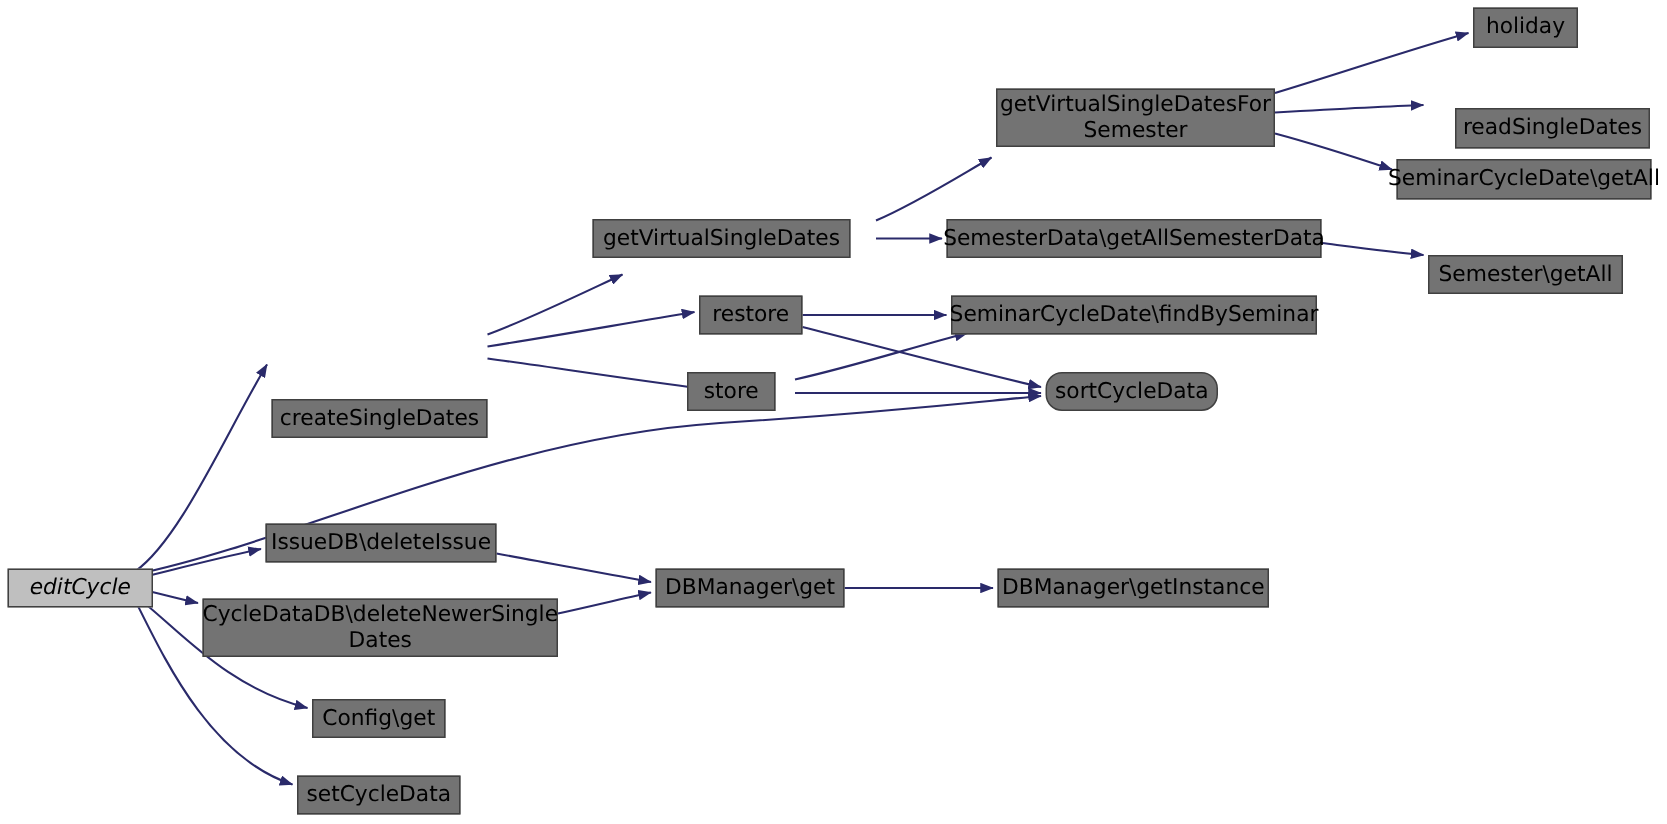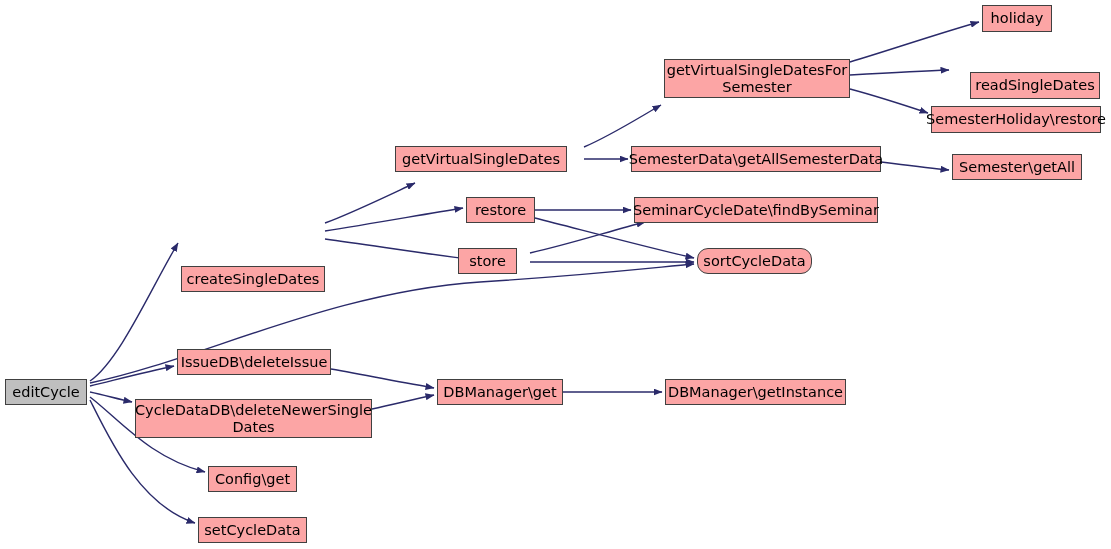--- a/index.html
+++ b/index.html
@@ -24,21 +24,21 @@
     height: 549px;
     pointer-events: none;
   }
   .node {
     position: absolute;
     box-sizing: border-box;
     display: flex;
     align-items: center;
     justify-content: center;
     text-align: center;
-    background: #fca5a5;
+    background: #737373;
     border: 1px solid #404040;
     color: #000000;
     font-size: 14.5px;
     line-height: 17px;
     letter-spacing: 0px;
     white-space: pre-line;
     padding: 0 4px;
   }
   .node.highlight {
     background: #bfbfbf;
@@ -74,30 +74,30 @@
         <path d="M 535,210 L 631,210" fill="none" stroke="#2a2a6a" stroke-width="1.4" marker-end="url(#arrowhead)"></path>
         <path d="M 535,218 C 590,232 650,248 694,258" fill="none" stroke="#2a2a6a" stroke-width="1.4" marker-end="url(#arrowhead)"></path>
         <path d="M 530,253 C 570,244 610,231 645,222" fill="none" stroke="#2a2a6a" stroke-width="1.4" marker-end="url(#arrowhead)"></path>
         <path d="M 530,262 L 694,262" fill="none" stroke="#2a2a6a" stroke-width="1.4" marker-end="url(#arrowhead)"></path>
         <path d="M 331,369 C 370,376 405,383 434,388" fill="none" stroke="#2a2a6a" stroke-width="1.4" marker-end="url(#arrowhead)"></path>
         <path d="M 372,409 C 395,404 415,399 434,395" fill="none" stroke="#2a2a6a" stroke-width="1.4" marker-end="url(#arrowhead)"></path>
         <path d="M 563,392 L 662,392" fill="none" stroke="#2a2a6a" stroke-width="1.4" marker-end="url(#arrowhead)"></path>
       </g>
   </svg>
   <div id="nodes">
-      <div class="node highlight" style="left: 5px; top: 379px; width: 82px; height: 26px;">editCycle</div>
+      <div class="node highlight" style="left: 5px; top: 379px; width: 97px; height: 26px; font-style: italic;">editCycle</div>
       <div class="node" style="left: 181px; top: 222px; width: 144px; height: 26px; margin-top: 44px;">createSingleDates</div>
       <div class="node" style="left: 395px; top: 146px; width: 172px; height: 26px;">getVirtualSingleDates</div>
       <div class="node" style="left: 664px; top: 59px; width: 186px; height: 39px;">getVirtualSingleDatesFor
 Semester</div>
       <div class="node" style="left: 982px; top: 5px; width: 70px; height: 27px;">holiday</div>
       <div class="node" style="left: 952px; top: 72px; width: 130px; height: 27px; margin-left: 18px;">readSingleDates</div>
-      <div class="node" style="left: 931px; top: 106px; width: 170px; height: 27px;">SemesterHoliday\restore</div>
+      <div class="node" style="left: 931px; top: 106px; width: 170px; height: 27px;">SeminarCycleDate\getAll</div>
       <div class="node" style="left: 631px; top: 146px; width: 250px; height: 26px; text-align: center;">SemesterData\getAllSemesterData</div>
-      <div class="node" style="left: 952px; top: 154px; width: 130px; height: 26px;">Semester\getAll</div>
+      <div class="node" style="left: 952px; top: 170px; width: 130px; height: 26px;">Semester\getAll</div>
       <div class="node" style="left: 466px; top: 197px; width: 69px; height: 26px;">restore</div>
       <div class="node" style="left: 458px; top: 248px; width: 59px; height: 26px;">store</div>
       <div class="node" style="left: 634px; top: 197px; width: 244px; height: 26px;">SeminarCycleDate\findBySeminar</div>
       <div class="node" style="left: 697px; top: 248px; width: 115px; height: 26px; border-radius: 11px;">sortCycleData</div>
       <div class="node" style="left: 177px; top: 349px; width: 154px; height: 26px;">IssueDB\deleteIssue</div>
       <div class="node" style="left: 135px; top: 399px; width: 237px; height: 39px;">CycleDataDB\deleteNewerSingle
 Dates</div>
       <div class="node" style="left: 437px; top: 379px; width: 126px; height: 26px;">DBManager\get</div>
       <div class="node" style="left: 665px; top: 379px; width: 181px; height: 26px;">DBManager\getInstance</div>
       <div class="node" style="left: 208px; top: 466px; width: 89px; height: 26px;">Config\get</div>

